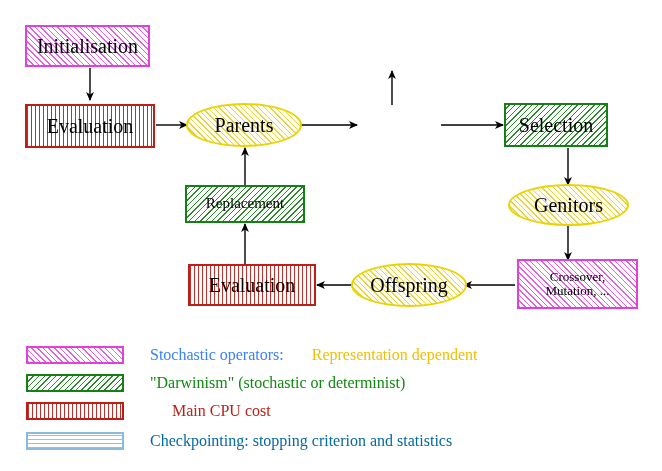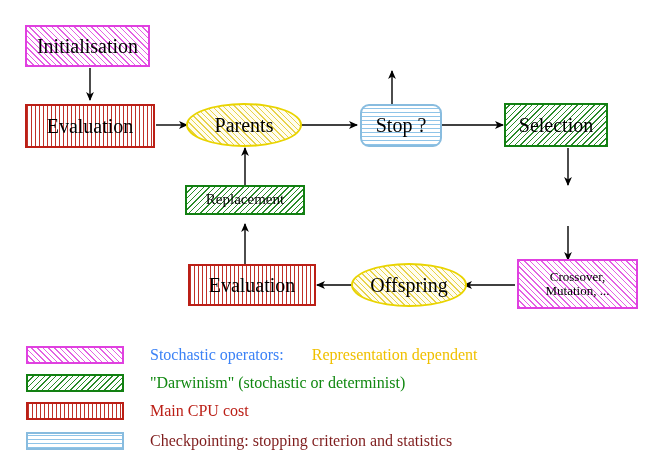--- a/index.html
+++ b/index.html
@@ -179,72 +179,72 @@
 
   <div class="node hatch-red fs-big" style="left:25px; top:104px; width:130px; height:44px;">
     <span class="node-label">Evaluation</span>
   </div>
 
   <div class="node hatch-yellow-ellipse fs-big" style="left:186px; top:103px; width:116px; height:44px;">
     <span class="node-label">Parents</span>
   </div>
 
 
-  <div class="node hatch-blue rounded fs-big" style="left:360px; top:104px; width:82px; height:43px;">
-    <span class="node-label">Stop ?</span>
-  </div>
 
   <div class="node hatch-green fs-big" style="left:504px; top:103px; width:104px; height:44px;">
     <span class="node-label">Selection</span>
   </div>
 
+  <div class="node hatch-yellow-ellipse fs-big" style="left:508px; top:184px; width:121px; height:42px;">
+    <span class="node-label">Genitors</span>
+  </div>
 
   <div class="node hatch-magenta fs-tiny" style="left:517px; top:259px; width:121px; height:50px; flex-direction:column; justify-content:center;">
     <span class="node-label">Crossover,</span>
     <span class="node-label">Mutation, ...</span>
   </div>
 
   <div class="node hatch-yellow-ellipse fs-big" style="left:351px; top:263px; width:116px; height:44px;">
     <span class="node-label">Offspring</span>
   </div>
 
   <div class="node hatch-red fs-big" style="left:188px; top:264px; width:128px; height:42px;">
     <span class="node-label">Evaluation</span>
   </div>
 
-  <div class="node hatch-green fs-small" style="left:185px; top:185px; width:120px; height:30px;">
+  <div class="node hatch-green fs-small" style="left:185px; top:185px; width:120px; height:38px;">
     <span class="node-label">Replacement</span>
   </div>
 
 
   <div id="legend">
 
     <div class="legend-row" style="top:4px;">
       <div class="legend-swatch hatch-magenta"></div>
       <div class="legend-text">
         <span style="color:#3b82f6;">Stochastic operators:</span><span class="part2" style="color:#f0c000;">Representation dependent</span>
       </div>
     </div>
 
     <div class="legend-row" style="top:32px;">
       <div class="legend-swatch hatch-green"></div>
       <div class="legend-text">
         <span style="color:#118811;">"Darwinism" (stochastic or determinist)</span>
       </div>
     </div>
 
-    <div class="legend-row" style="top:60px;">
+    <div class="legend-row" style="top:60px;gap:22px;">
       <div class="legend-swatch hatch-red"></div>
       <div class="legend-text">
         <span style="color:#bb1f16;">Main CPU cost</span>
       </div>
     </div>
 
     <div class="legend-row" style="top:90px;">
       <div class="legend-swatch hatch-blue"></div>
       <div class="legend-text">
-        <span style="color:#7f1d1d;">Checkpointing: stopping criterion and statistics</span>
+        <span style="color:#0369a1;">Checkpointing: stopping criterion and statistics</span>
       </div>
     </div>
 
   </div>
 
 </div>
 
 </body></html>

